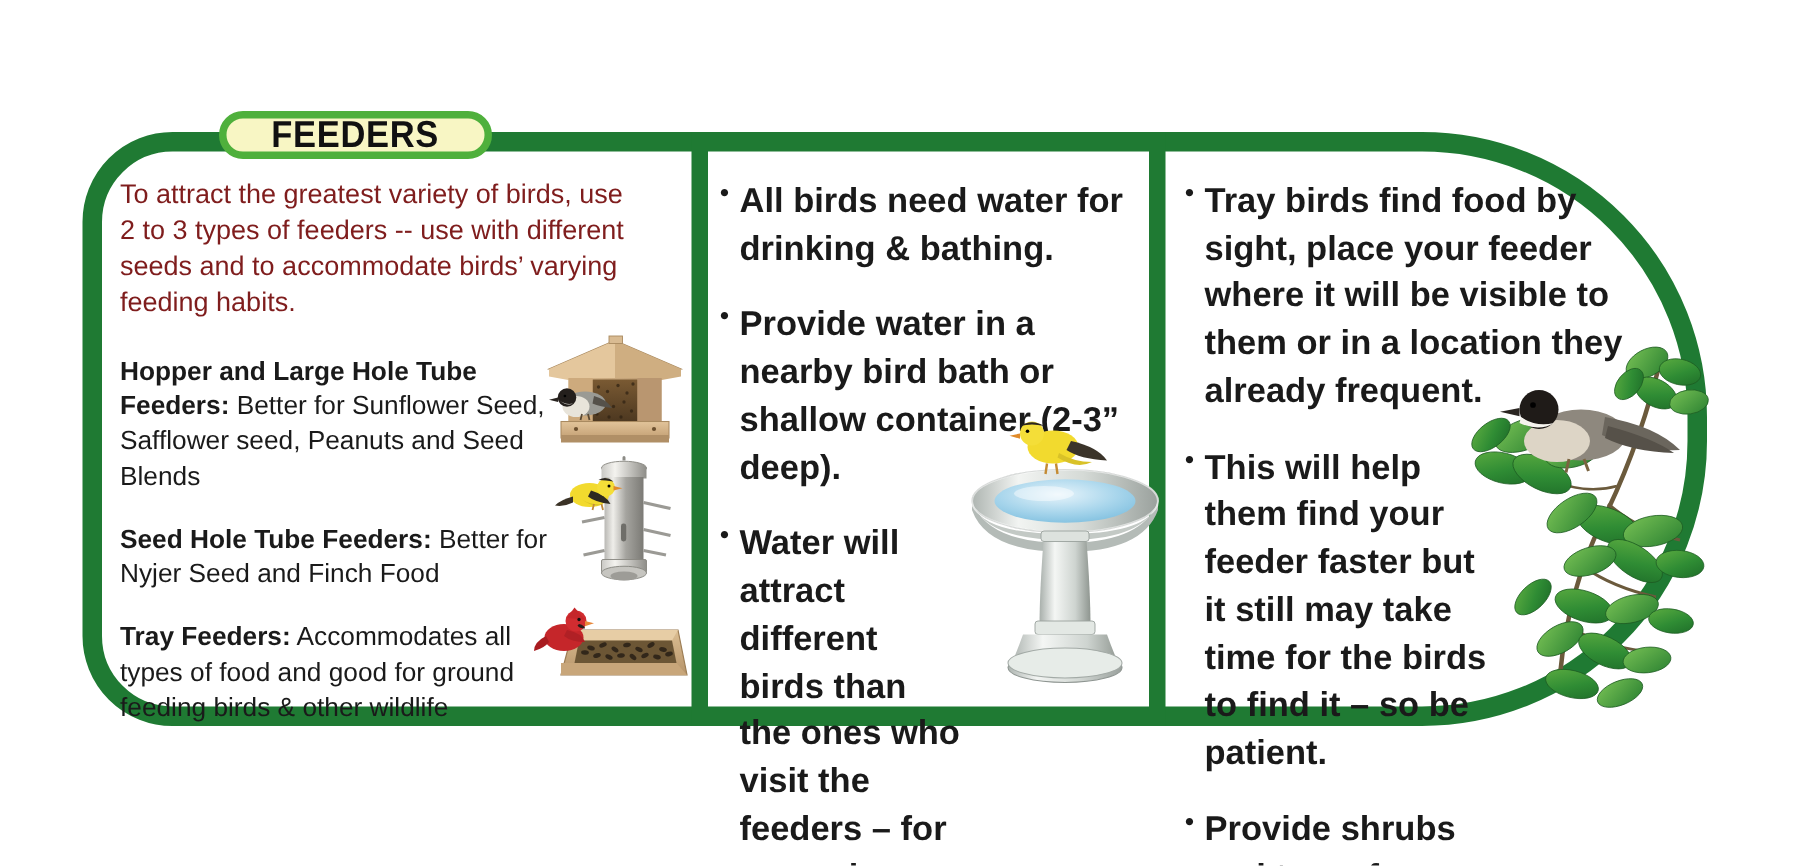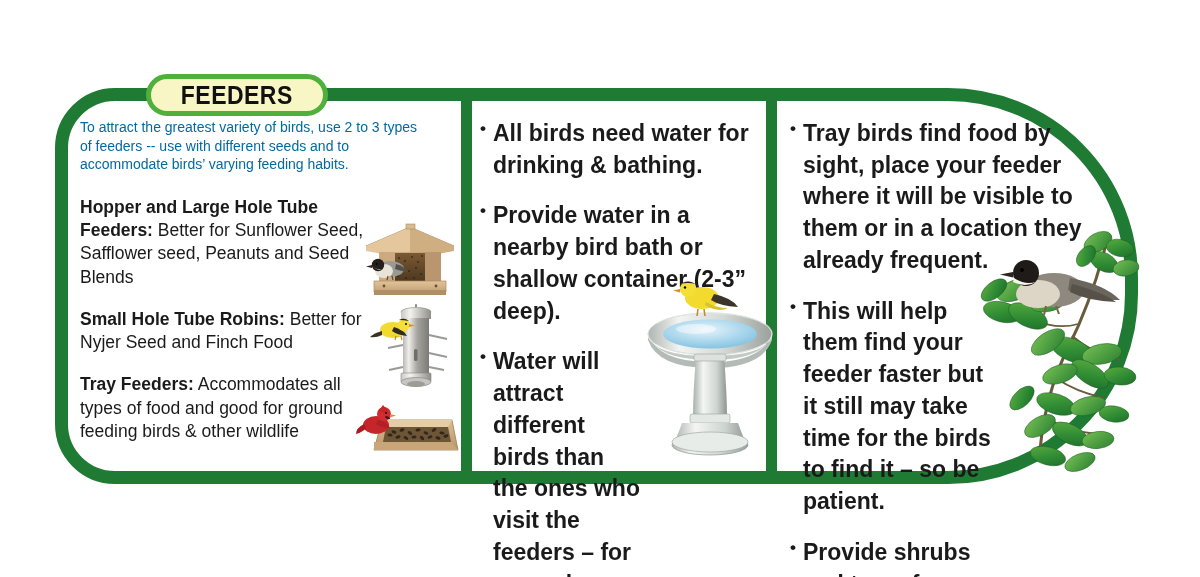--- a/index.html
+++ b/index.html
@@ -50,21 +50,21 @@
     height: 396px;
     background: #1f7a33;
   }
   .divider.d1 { left: 461px; }
   .divider.d2 { left: 766px; }
 
   
   .pill {
     position: absolute;
     top: 74px;
-    height: 42px;
+    height: 32px;
     background: #f8f6c4;
     border: 5px solid #4fb03c;
     border-radius: 26px;
     display: flex;
     align-items: center;
     justify-content: center;
     box-sizing: border-box;
     z-index: 6;
   }
   .pill-label {
@@ -85,23 +85,23 @@
     position: absolute;
     top: 118px;
     box-sizing: border-box;
   }
   .col-feeders  { left: 80px;  width: 372px; }
   .col-water    { left: 480px; width: 282px; }
   .col-location { left: 790px; width: 318px; }
 
   
   .para {
-    font-size: 14px;
+    font-size: 18px;
     line-height: 1.33;
-    color: #0369a1;
+    color: #7f1d1d;
     margin: 0 0 17px 0;
     font-family: "Liberation Sans", sans-serif;
   }
   .para.intro { width: 340px; margin-bottom: 22px; }
 
   .entry {
     font-size: 17.5px;
     line-height: 1.33;
     margin: 0 0 19px 0;
     width: 290px;
@@ -168,21 +168,21 @@
   </div>
 
   <div class="col col-feeders">
     <p class="para intro">To attract the greatest variety of birds, use 2 to 3 types of feeders -- use with different seeds and to accommodate birds’ varying feeding habits.</p>
 
     <p class="entry">
       <span class="lead">Hopper and Large Hole Tube Feeders:</span><span> Better for Sunflower Seed, Safflower seed, Peanuts and Seed Blends</span>
     </p>
 
     <p class="entry">
-      <span class="lead">Small Hole Tube Robins:</span><span>  Better for Nyjer Seed and Finch Food</span>
+      <span class="lead">Seed Hole Tube Feeders:</span><span>  Better for Nyjer Seed and Finch Food</span>
     </p>
 
     <p class="entry">
       <span class="lead">Tray Feeders:</span><span>  Accommodates all types of food and good for ground feeding birds &amp; other wildlife</span>
     </p>
   </div>
 
   <div class="art hopper">
     <svg width="96" height="78" viewBox="0 0 96 78">
       <defs>

